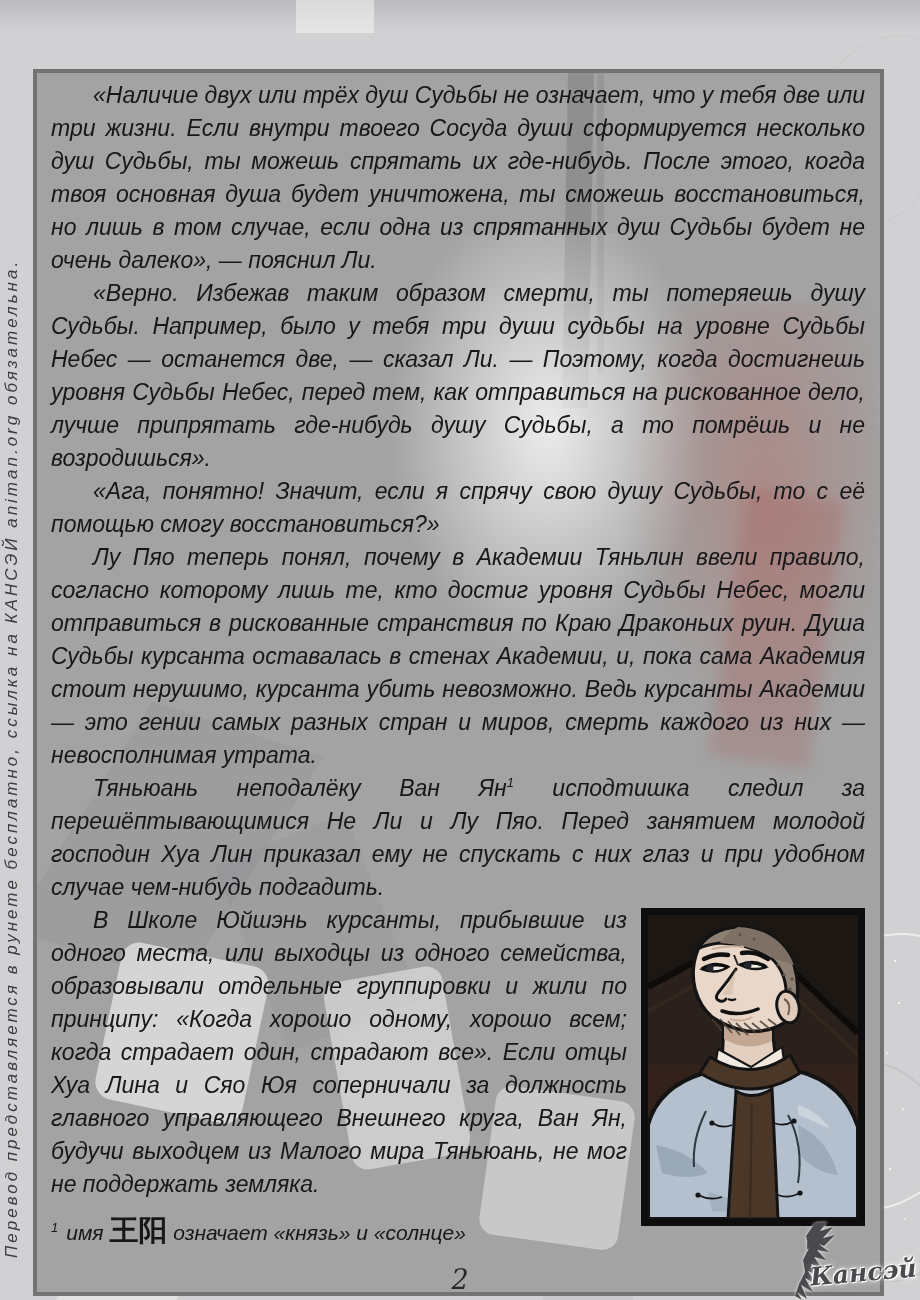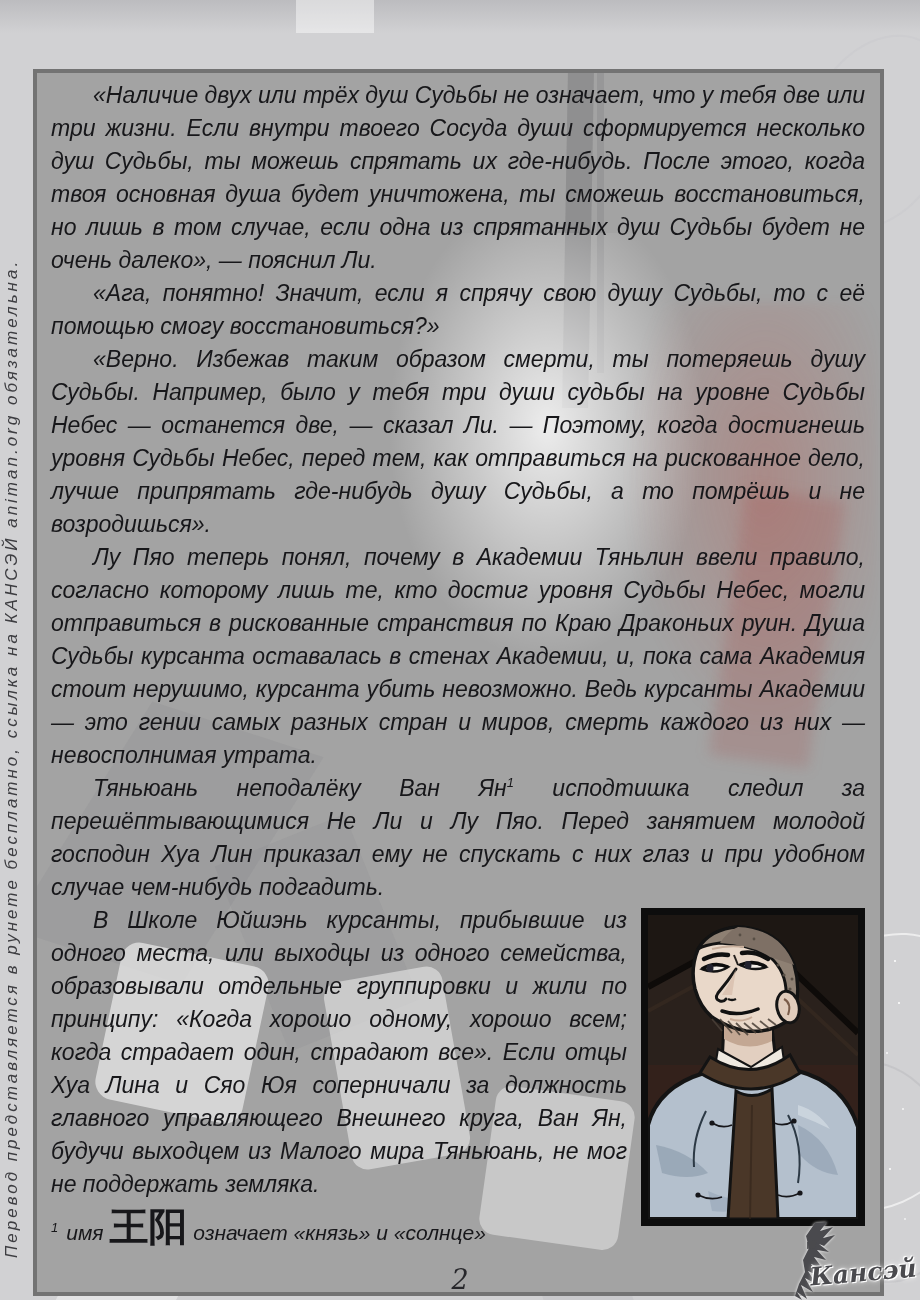--- a/index.html
+++ b/index.html
@@ -62,21 +62,21 @@
   
   .portrait{
     float:right;width:224px;height:318px;margin:4px 0 8px 14px;
     border:7px solid #0d0d0d;box-sizing:border-box;background:#2a211c;
   }
   .portrait svg{display:block;width:100%;height:100%;}
 
   
   .footnote{margin-top:10px;font-size:21px;clear:none;}
   .footnote .fn-sup{font-size:13px;vertical-align:super;margin-right:8px;}
-  .hanzi{font-style:normal;font-weight:bold;font-size:39px;line-height:0;font-family:Liberation Mono, monospace;}
+  .hanzi{font-style:normal;font-weight:bold;font-size:29px;line-height:0;font-family:Liberation Mono, monospace;}
 
   
   .page-number{
     position:absolute;left:0;right:0;top:1264px;text-align:center;
     font-family:"DejaVu Serif",serif;font-style:italic;
     font-size:27px;color:#27272b;
   }
 
   
   .watermark{position:absolute;left:793px;top:1222px;width:125px;height:78px;z-index:6;color:#4a4a4e;}
@@ -114,22 +114,22 @@
       <div class="a-cloak2"></div>
       <div class="a-shard1"></div>
       <div class="a-shard2"></div>
       <div class="a-glyph1"></div>
       <div class="a-glyph2"></div>
       <div class="a-glyph3"></div>
     </div>
 
     <div class="textcol">
       <p>«Наличие двух или трёх душ Судьбы не означает, что у тебя две или три жизни. Если внутри твоего Сосуда души сформируется несколько душ Судьбы, ты можешь спрятать их где-нибудь. После этого, когда твоя основная душа будет уничтожена, ты сможешь восстановиться, но лишь в том случае, если одна из спрятанных душ Судьбы будет не очень далеко», — пояснил Ли.</p>
+      <p>«Верно. Избежав таким образом смерти, ты потеряешь душу Судьбы. Например, было у тебя три души судьбы на уровне Судьбы Небес — останется две, — сказал Ли. — Поэтому, когда достигнешь уровня Судьбы Небес, перед тем, как отправиться на рискованное дело, лучше припрятать где-нибудь душу Судьбы, а то помрёшь и не возродишься».</p>
       <p>«Ага, понятно! Значит, если я спрячу свою душу Судьбы, то с её помощью смогу восстановиться?»</p>
-      <p>«Верно. Избежав таким образом смерти, ты потеряешь душу Судьбы. Например, было у тебя три души судьбы на уровне Судьбы Небес — останется две, — сказал Ли. — Поэтому, когда достигнешь уровня Судьбы Небес, перед тем, как отправиться на рискованное дело, лучше припрятать где-нибудь душу Судьбы, а то помрёшь и не возродишься».</p>
       <p>Лу Пяо теперь понял, почему в Академии Тяньлин ввели правило, согласно которому лишь те, кто достиг уровня Судьбы Небес, могли отправиться в рискованные странствия по Краю Драконьих руин. Душа Судьбы курсанта оставалась в стенах Академии, и, пока сама Академия стоит нерушимо, курсанта убить невозможно. Ведь курсанты Академии — это гении самых разных стран и миров, смерть каждого из них — невосполнимая утрата.</p>
       <p><span>Тяньюань неподалёку Ван Ян</span><sup>1</sup><span> исподтишка следил за перешёптывающимися Не Ли и Лу Пяо. Перед занятием молодой господин Хуа Лин приказал ему не спускать с них глаз и при удобном случае чем-нибудь подгадить.</span></p>
 
       <div class="portrait">
         <svg viewBox="0 0 210 304" xmlns="http://www.w3.org/2000/svg">
           <rect x="0" y="0" width="210" height="304" fill="#2a211c"></rect>
 
           <path d="M0,0 H210 V118 L103,16 L0,72 Z" fill="#1d1713"></path>
           <path d="M0,72 L103,16 L210,118" stroke="#0e0b09" stroke-width="6" fill="none"></path>
           <path d="M0,96 L103,40 L210,140" stroke="#33271f" stroke-width="4" fill="none"></path>

